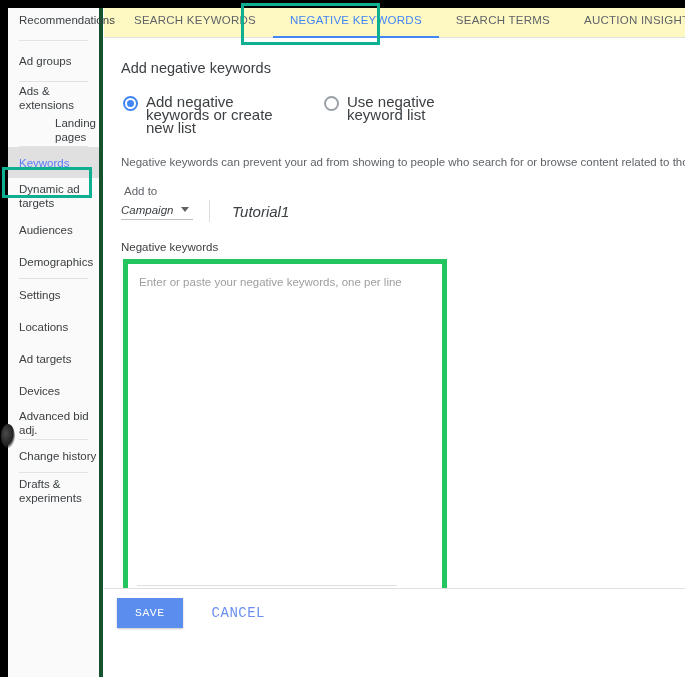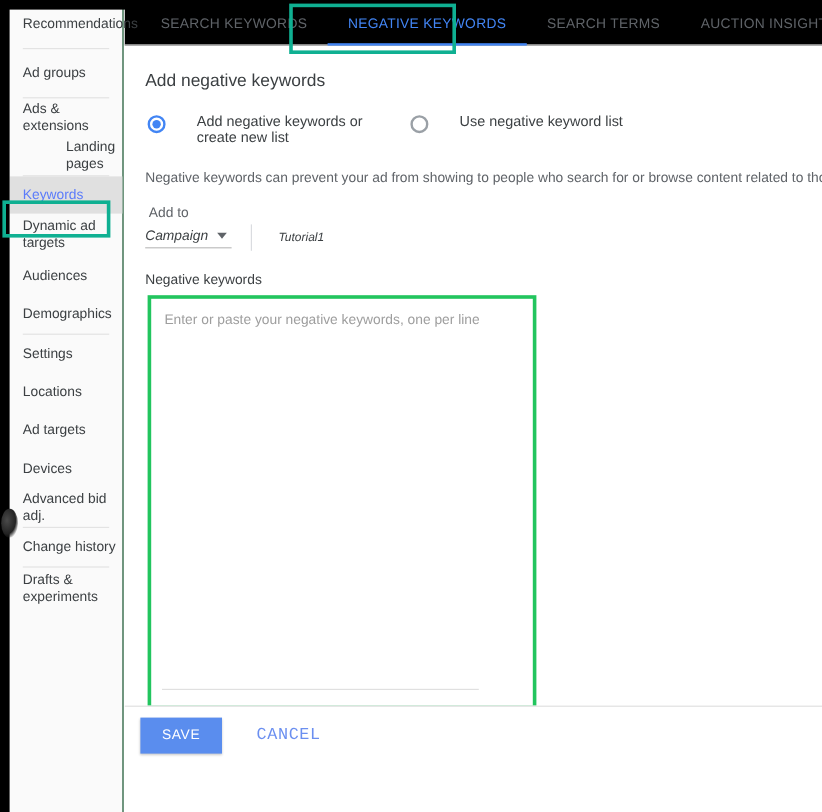--- a/index.html
+++ b/index.html
@@ -45,21 +45,21 @@
     z-index: 32;
   }
 
   
   .sidebar {
     position: absolute;
     top: 0; left: 8px;
     width: 95px;
     height: 677px;
     background: #fafafa;
-    border-right: 1px solid #14532d;
+    border-right: 4px solid #14532d;
     box-sizing: border-box;
     z-index: 10;
   }
   .nav-item {
     font-size: 11.5px;
     color: #3c4043;
     padding: 0 0 0 11px;
     line-height: 14px;
     display: flex;
     align-items: center;
@@ -110,21 +110,21 @@
 
   
   .tabbar {
     position: relative;
     height: 38px;
     border-bottom: 1px solid #e0e0e0;
     display: flex;
     align-items: center;
     padding-left: 13px;
     box-sizing: border-box;
-    background: #000000;
+    background: #fef9c3;
   }
   .tab {
     font-size: 11.5px;
     letter-spacing: 0.25px;
     color: #5f6368;
     padding: 0 17px;
     height: 38px;
     line-height: 40px;
     position: relative;
     box-sizing: border-box;
@@ -183,23 +183,23 @@
   .radio-circle.checked::after {
     content: "";
     position: absolute;
     left: 50%; top: 50%;
     width: 7px; height: 7px;
     margin: -3.5px 0 0 -3.5px;
     border-radius: 50%;
     background: #4285f4;
   }
   .radio-label {
-    font-size: 12px;
-    color: #3c4043;
-    margin-left: 26px;
+    font-size: 15px;
+    color: #3c4043;
+    margin-left: 8px;
     line-height: 13px;
     max-width: 140px;
   }
 
   .hint-text {
     font-size: 11.5px;
     color: #5f6368;
     padding: 22px 0 0 17px;
     white-space: nowrap;
   }
@@ -233,34 +233,34 @@
     margin-left: 7px;
     margin-bottom: 1px;
   }
   .vdiv {
     width: 1px;
     height: 22px;
     background: #dadce0;
     margin: 0 22px 0 16px;
   }
   .campaign-name {
-    font-size: 10px;
+    font-size: 15px;
     color: #3c4043;
   }
 
   .field-label {
     font-size: 11.5px;
     color: #3c4043;
     padding: 19px 0 0 17px;
   }
   .textarea-wrap {
     margin: 6px 0 0 19px;
     width: 324px;
     height: 345px;
-    border: 3px solid #22c55e;
+    border: 5px solid #22c55e;
     box-sizing: border-box;
     position: relative;
     background: #fff;
   }
   .textarea-placeholder {
     font-size: 11.5px;
     color: #9e9e9e;
     padding: 12px 0 0 11px;
   }
   .resize-line {
@@ -306,21 +306,21 @@
   }
   .btn-save {
     background: #5a8dee;
     color: #ffffff;
     font-size: 11.5px;
     letter-spacing: 0.5px;
     padding: 0 18px;
     height: 30px;
     line-height: 30px;
     border: none;
-    font-family: Liberation Sans, sans-serif;
+    font-family: Liberation Mono, monospace;
     box-shadow: 0 1px 2px rgba(0,0,0,0.22);
   }
   .btn-cancel {
     color: #6b8ff0;
     font-size: 14px;
     letter-spacing: 0.5px;
     margin-left: 23px;
     background: none;
     border: none;
     font-family: Liberation Mono, monospace;

